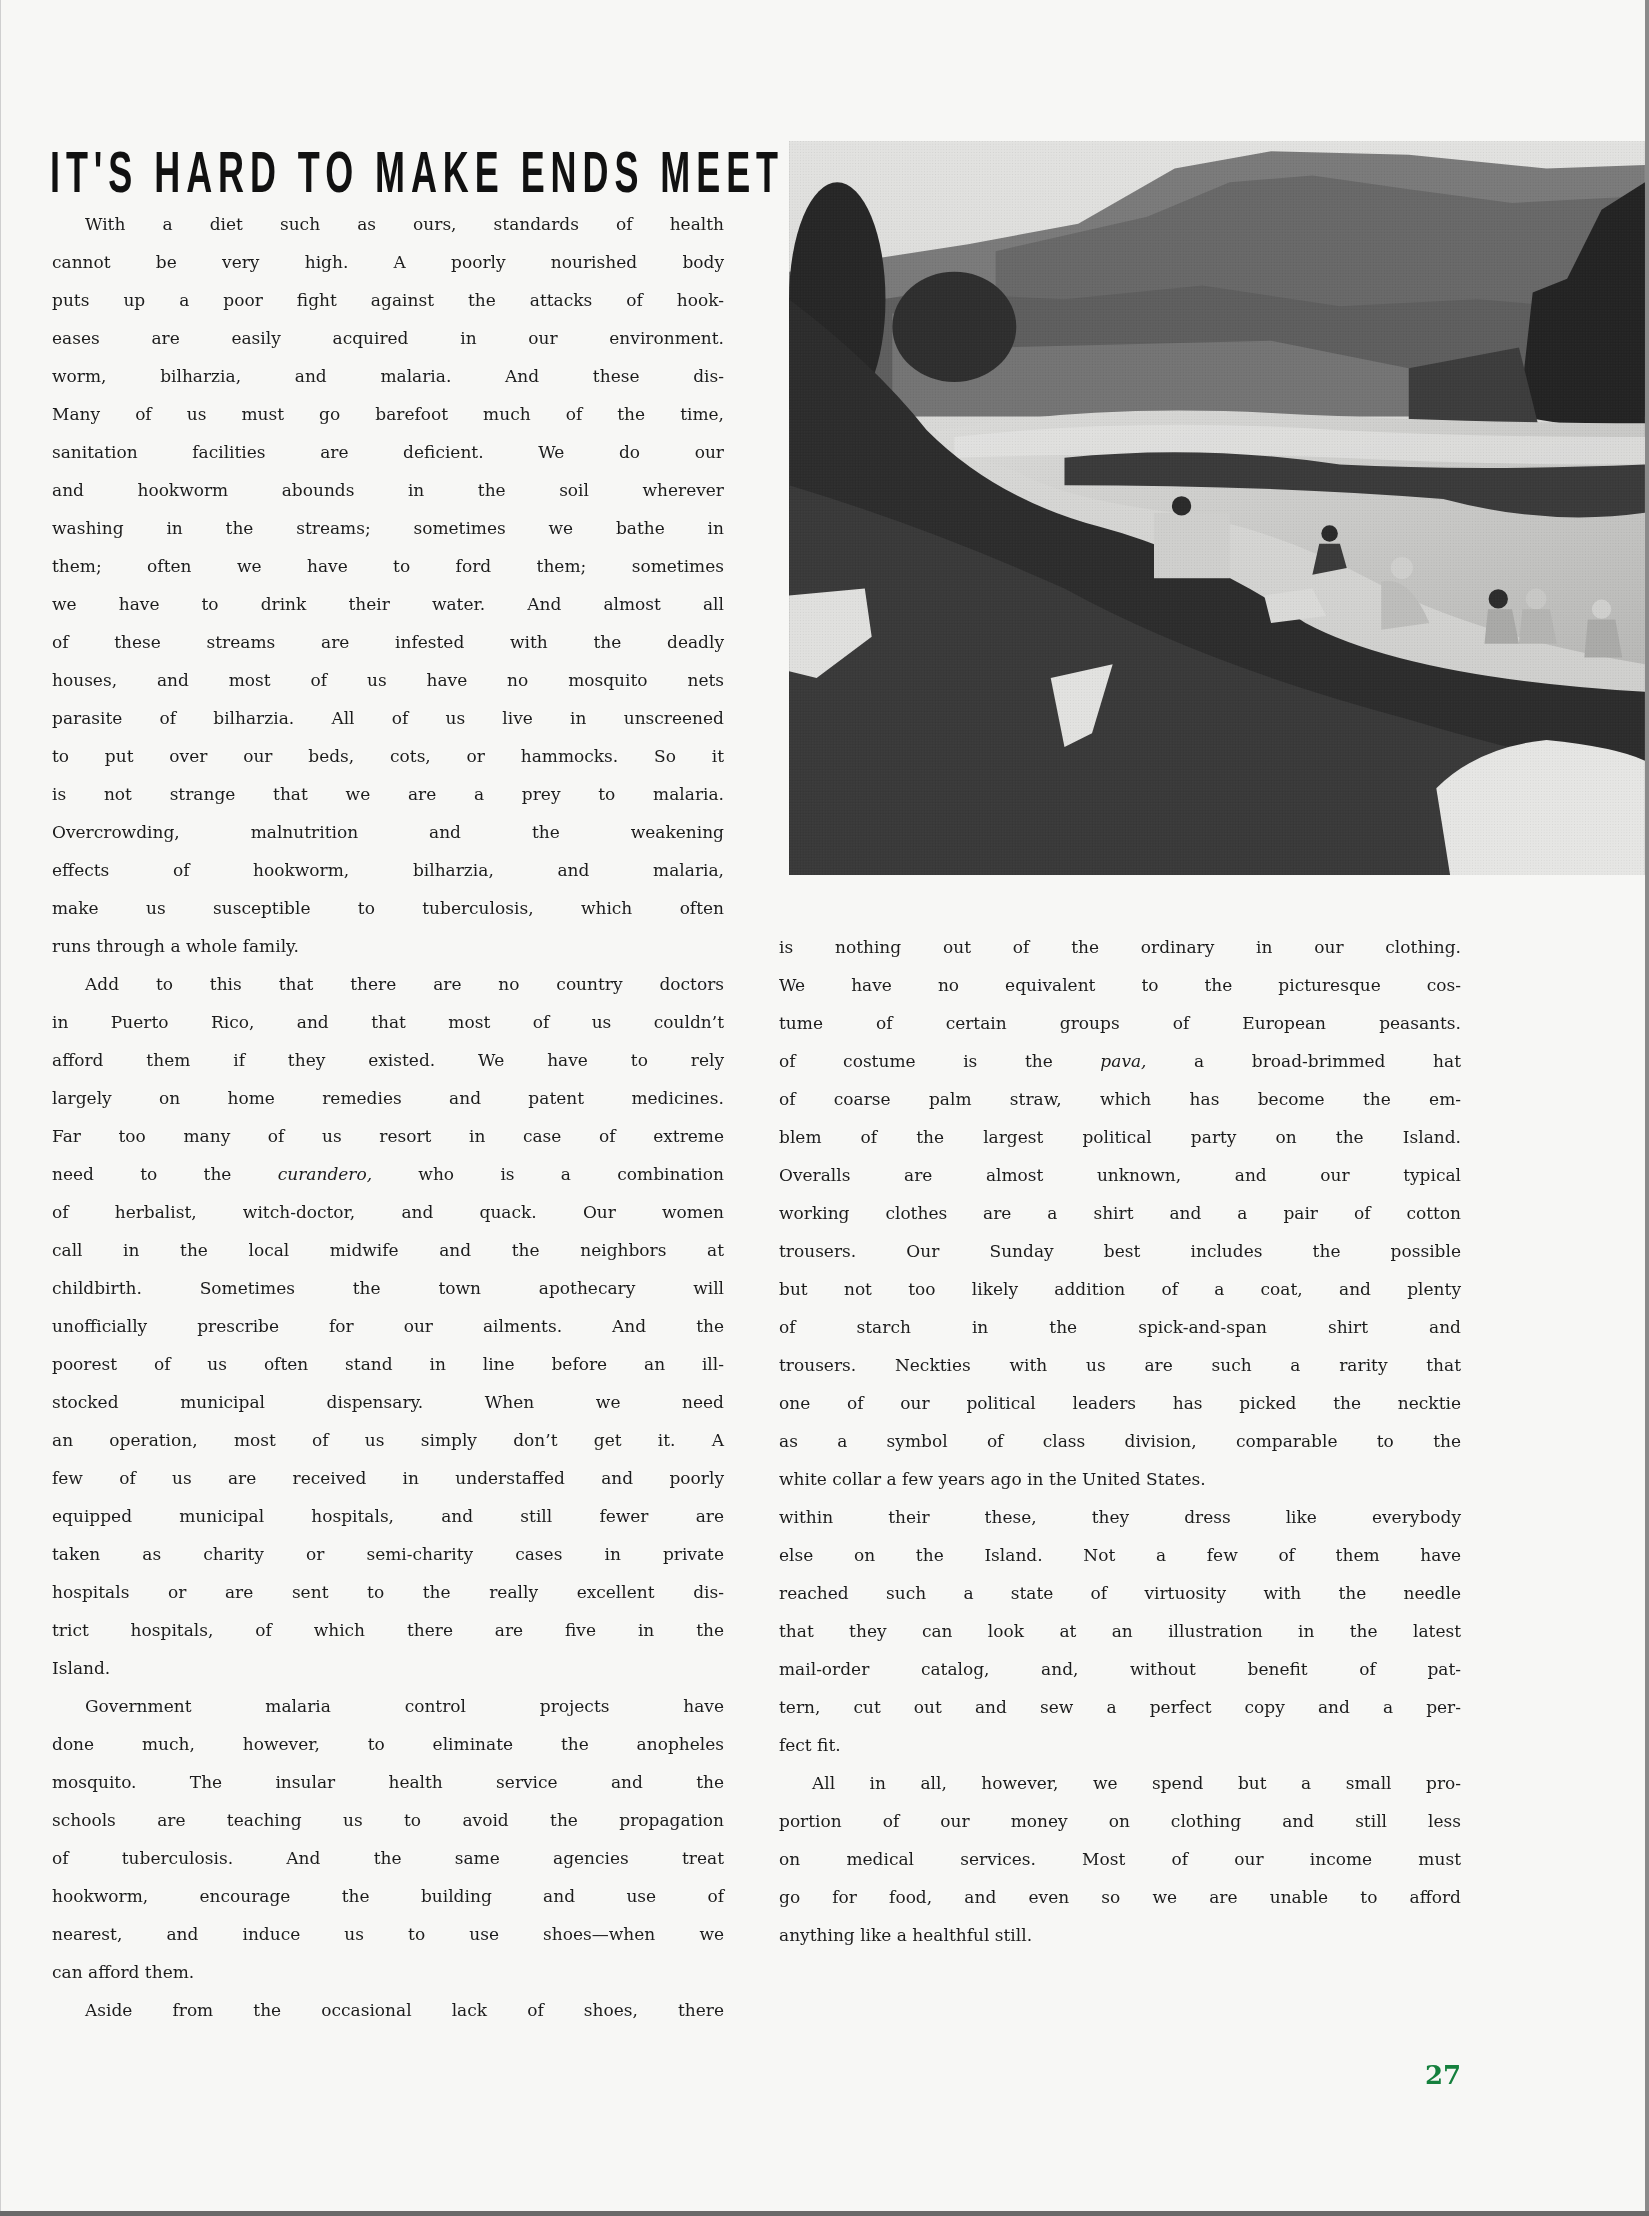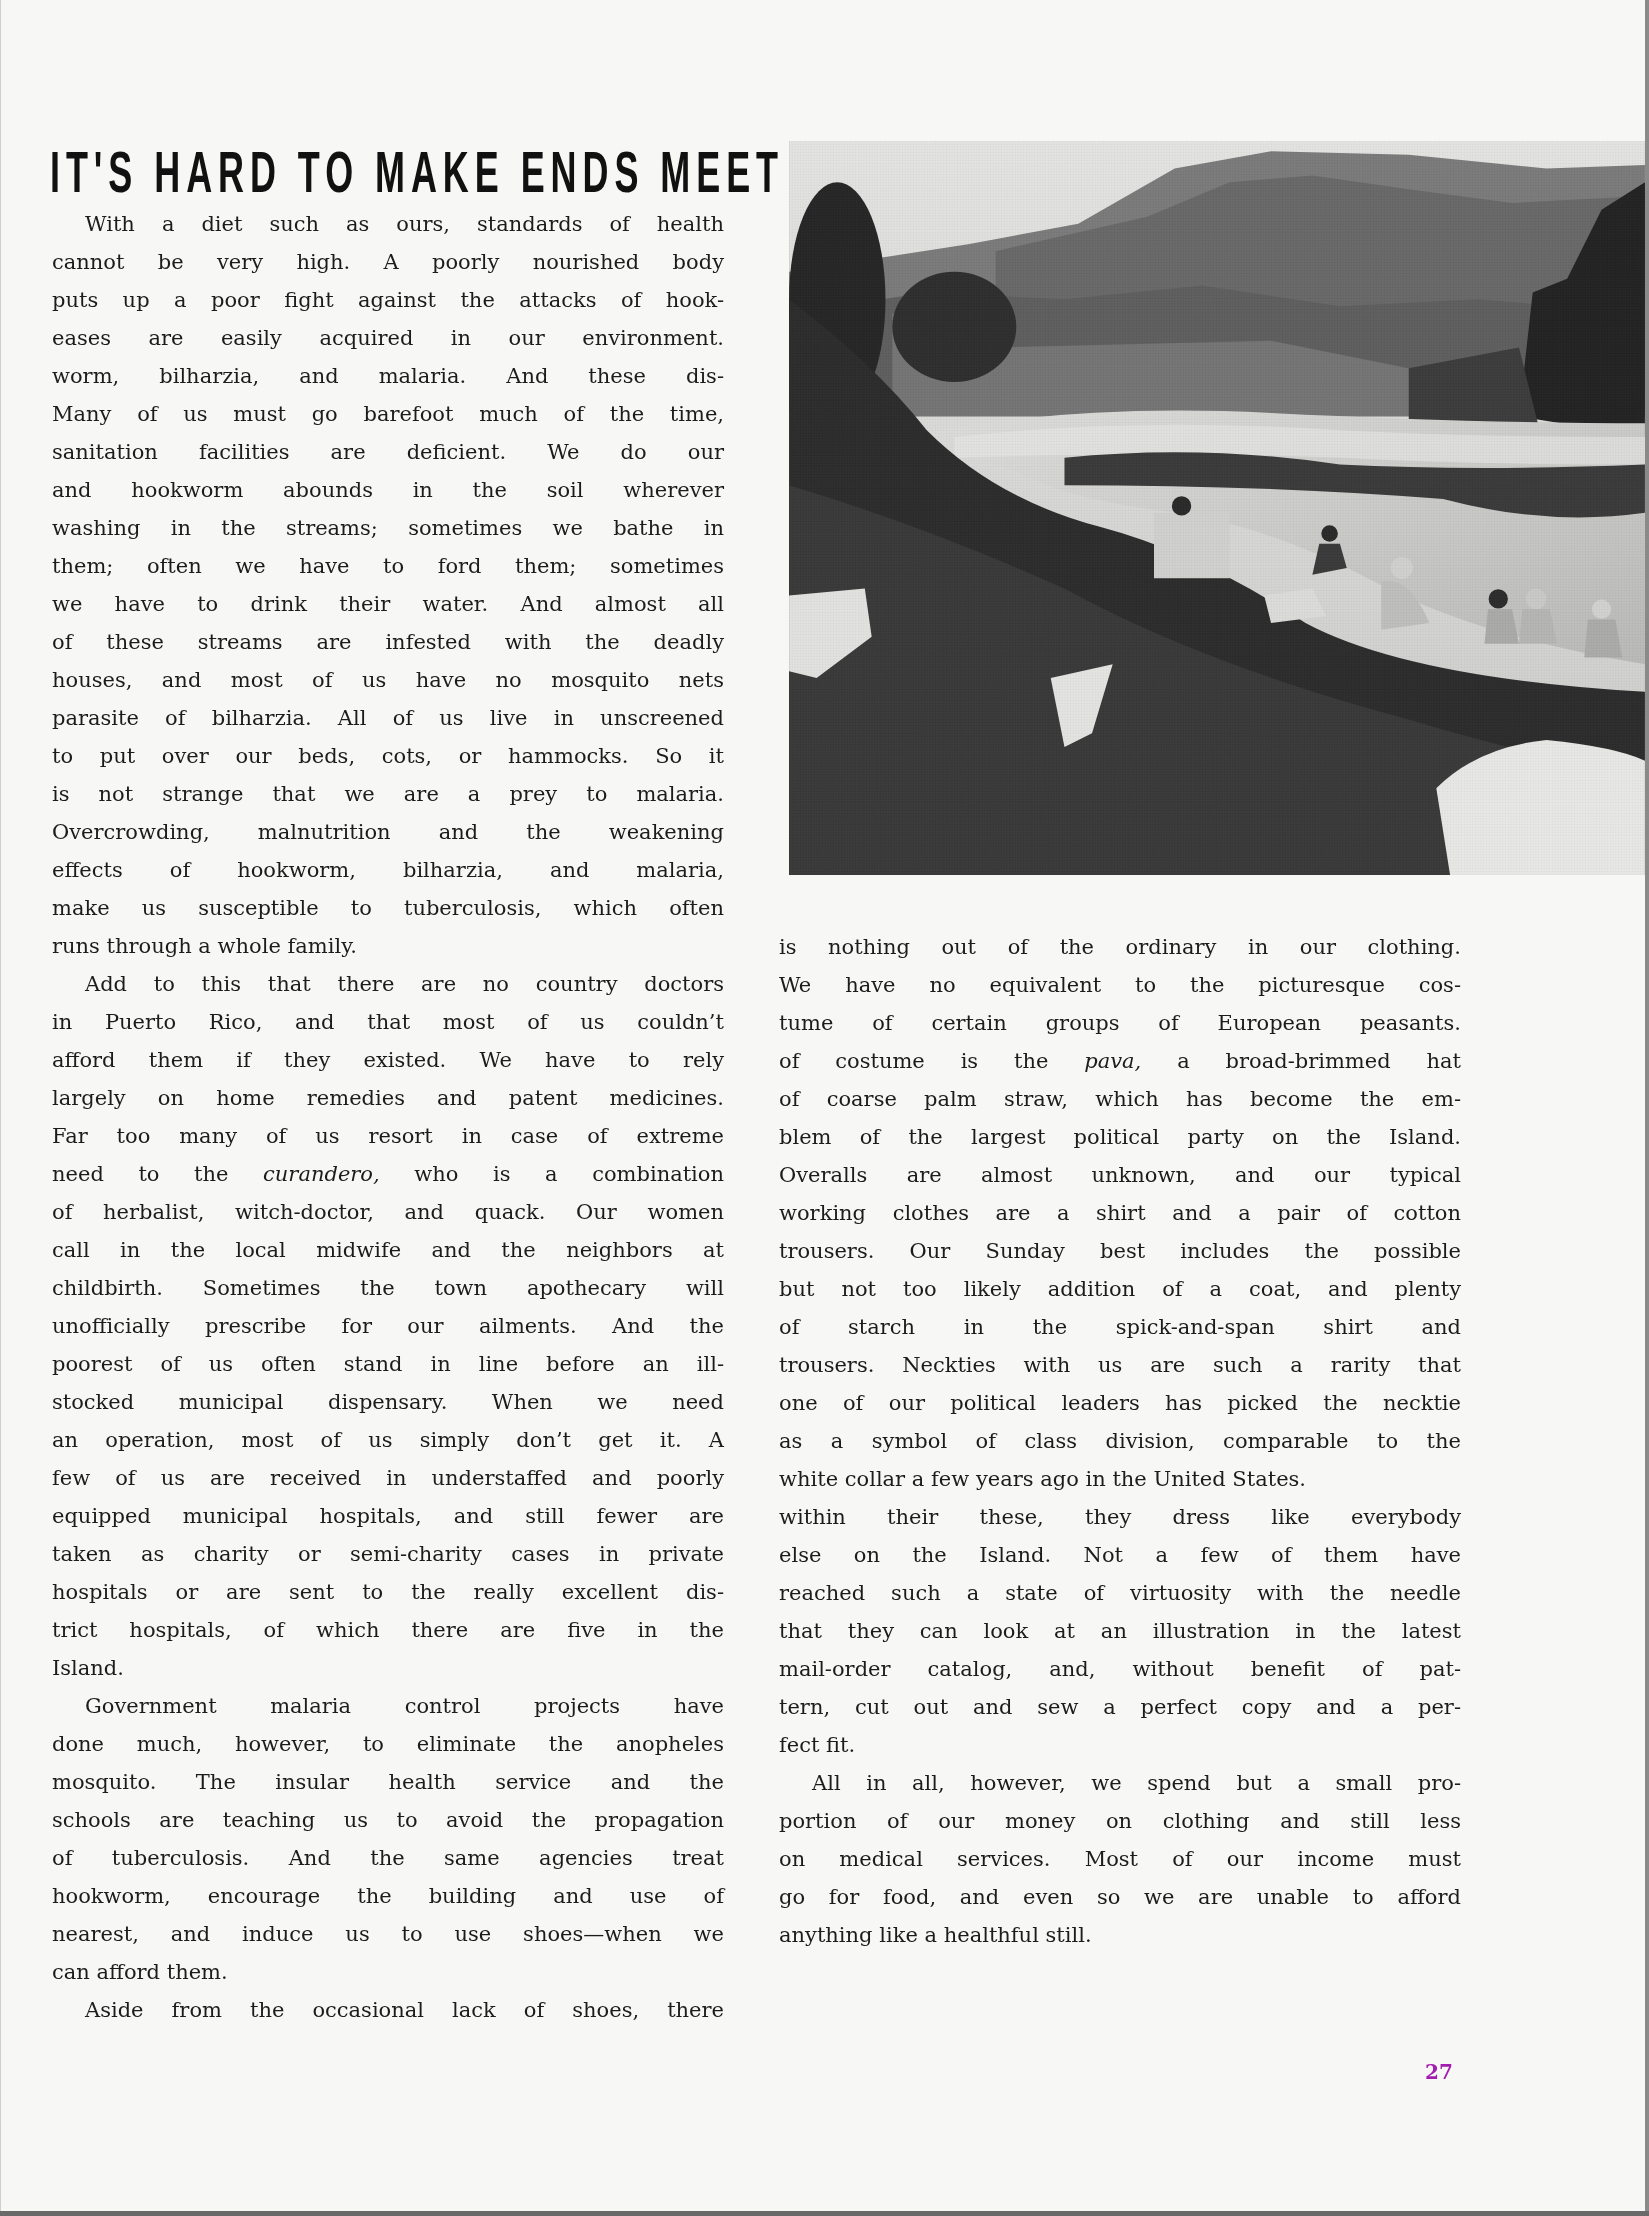--- a/index.html
+++ b/index.html
@@ -15,37 +15,37 @@
 
   .headline {
     position: absolute; left: 50px; top: 143px; width: 675px;
     font-family: "Liberation Sans", sans-serif; font-weight: bold;
     font-size: 58px; line-height: 58px; letter-spacing: 9.6px;
     transform: scaleX(0.62); transform-origin: left top;
     white-space: nowrap; color: #111;
     width: 1089px;
   }
   .col {
-    position: absolute; font-size: 21px; line-height: 38px;
+    position: absolute; font-size: 17px; line-height: 38px;
     text-align: justify; hyphens: manual;
   }
   .col-left { left: 52px; top: 205px; width: 672px; }
   .col-right { left: 779px; top: 928px; width: 682px; }
   .col .line { display: block; text-align: justify; text-align-last: justify; white-space: nowrap; }
   .col .line.last { text-align-last: left; }
   .col .line.indent { padding-left: 33px; }
   .col em { font-style: italic; }
 
   .photo {
     position: absolute; left: 789px; top: 141px; width: 856px; height: 734px;
     overflow: hidden; background: #7b7b7b;
   }
   .page-number {
     position: absolute; left: 1425px; top: 2060px;
-    font-family: "DejaVu Serif", serif; font-weight: bold; font-size: 20px; color: #a21caf;
+    font-family: "DejaVu Serif", serif; font-weight: bold; font-size: 26px; color: #15803d;
   }
 </style>
 </head>
 <body>
 
 <div class="page-edge-left"></div>
 <div class="page-edge-right"></div>
 <div class="page-edge-bottom"></div>
 
 <h1 class="headline" style="margin:0;">IT'S HARD TO MAKE ENDS MEET</h1>

